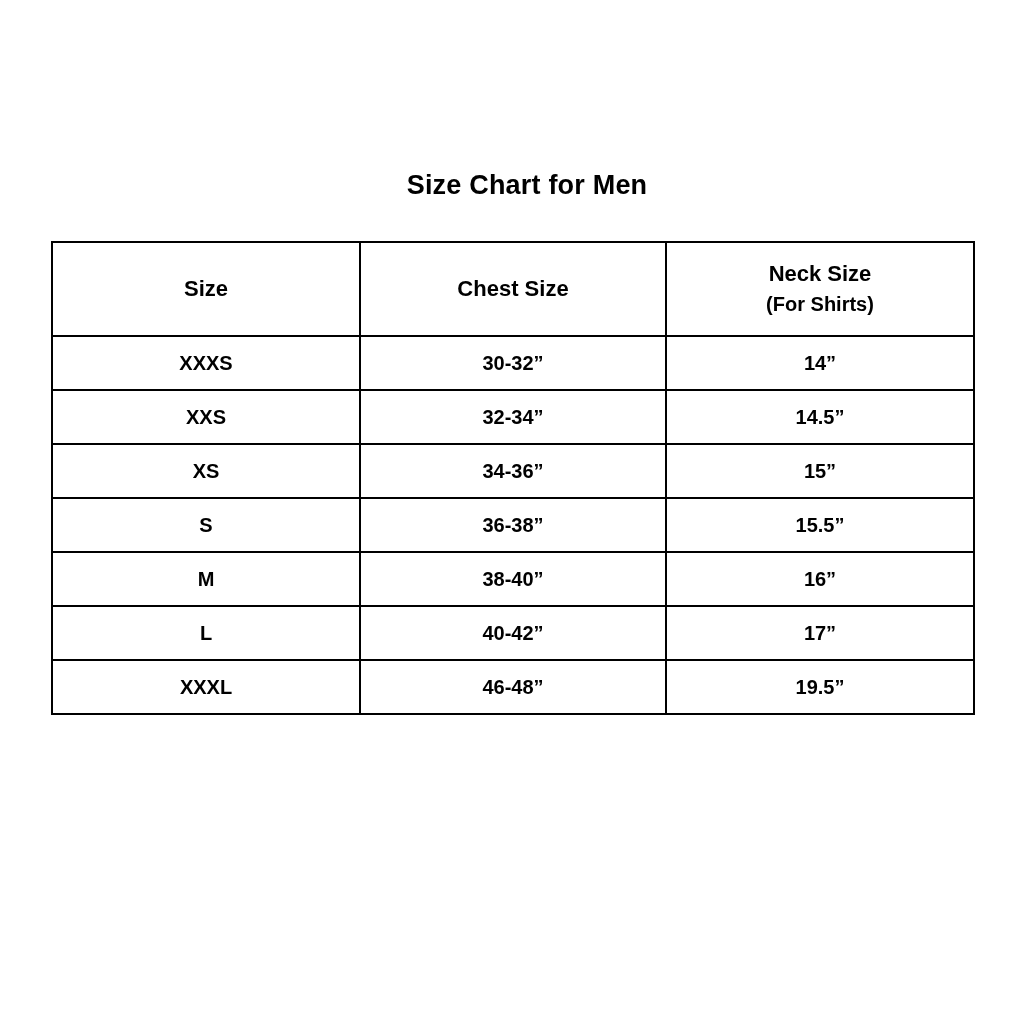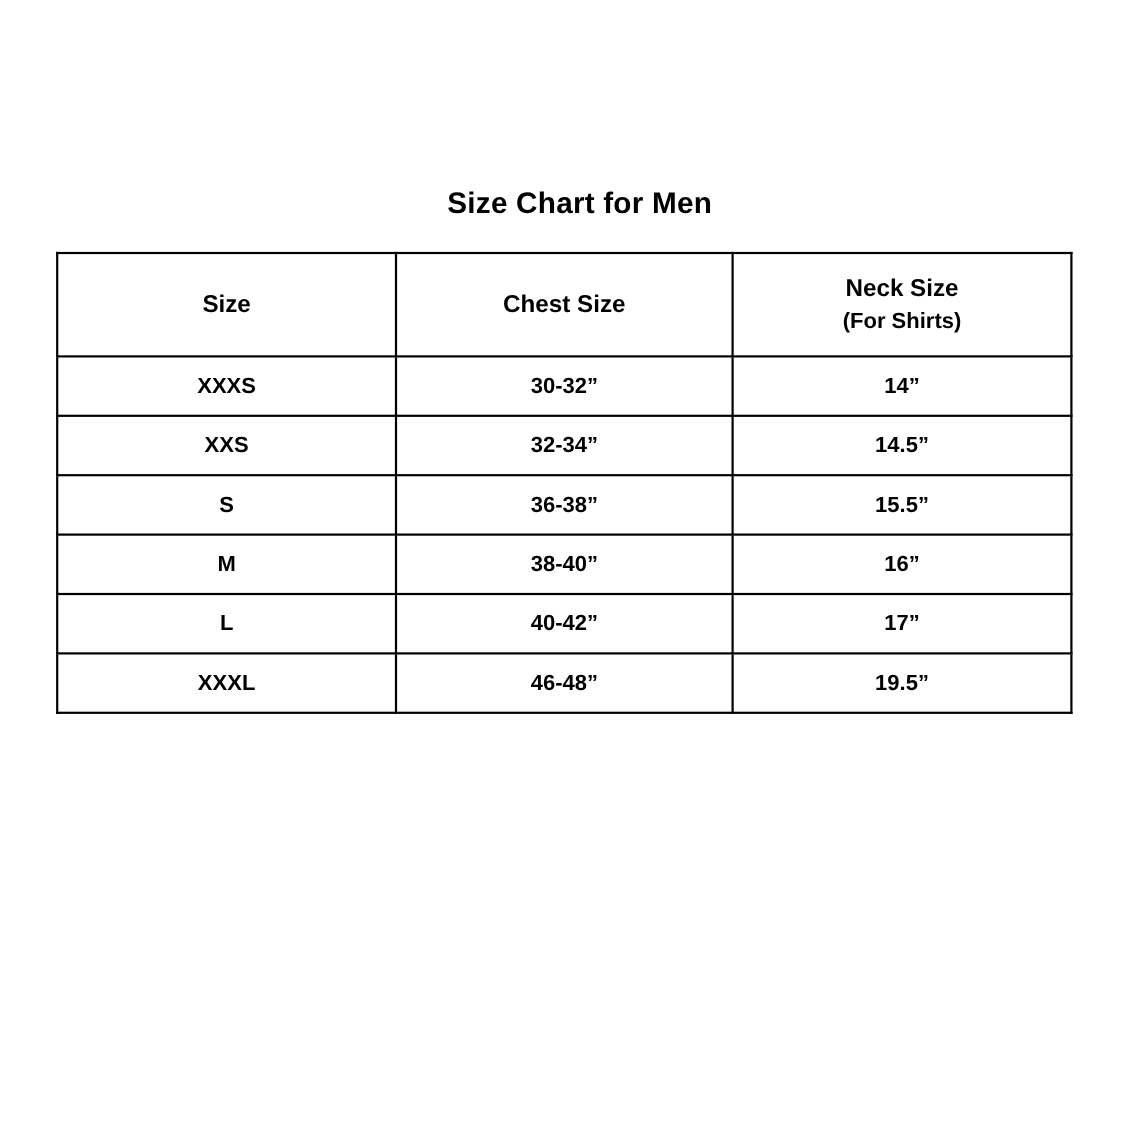--- a/index.html
+++ b/index.html
@@ -30,21 +30,21 @@
     width: 1024px;
     text-align: center;
     font-size: 27px;
     font-weight: bold;
     letter-spacing: 0.2px;
     padding-left: 15px;
   }
   table.size-table {
     position: absolute;
     left: 51px;
-    top: 229px;
+    top: 241px;
     width: 922px;
     border-collapse: collapse;
     table-layout: fixed;
   }
   table.size-table col.c1 { width: 308px; }
   table.size-table col.c2 { width: 306px; }
   table.size-table col.c3 { width: 308px; }
   table.size-table th,
   table.size-table td {
     border: 2px solid #000000;
@@ -103,20 +103,25 @@
         <td>XXXS</td>
         <td>30-32”</td>
         <td>14”</td>
       </tr>
       <tr>
         <td>XXS</td>
         <td>32-34”</td>
         <td>14.5”</td>
       </tr>
       <tr>
+        <td>XS</td>
+        <td>34-36”</td>
+        <td>15”</td>
+      </tr>
+      <tr>
         <td>S</td>
         <td>36-38”</td>
         <td>15.5”</td>
       </tr>
       <tr>
         <td>M</td>
         <td>38-40”</td>
         <td>16”</td>
       </tr>
       <tr>

